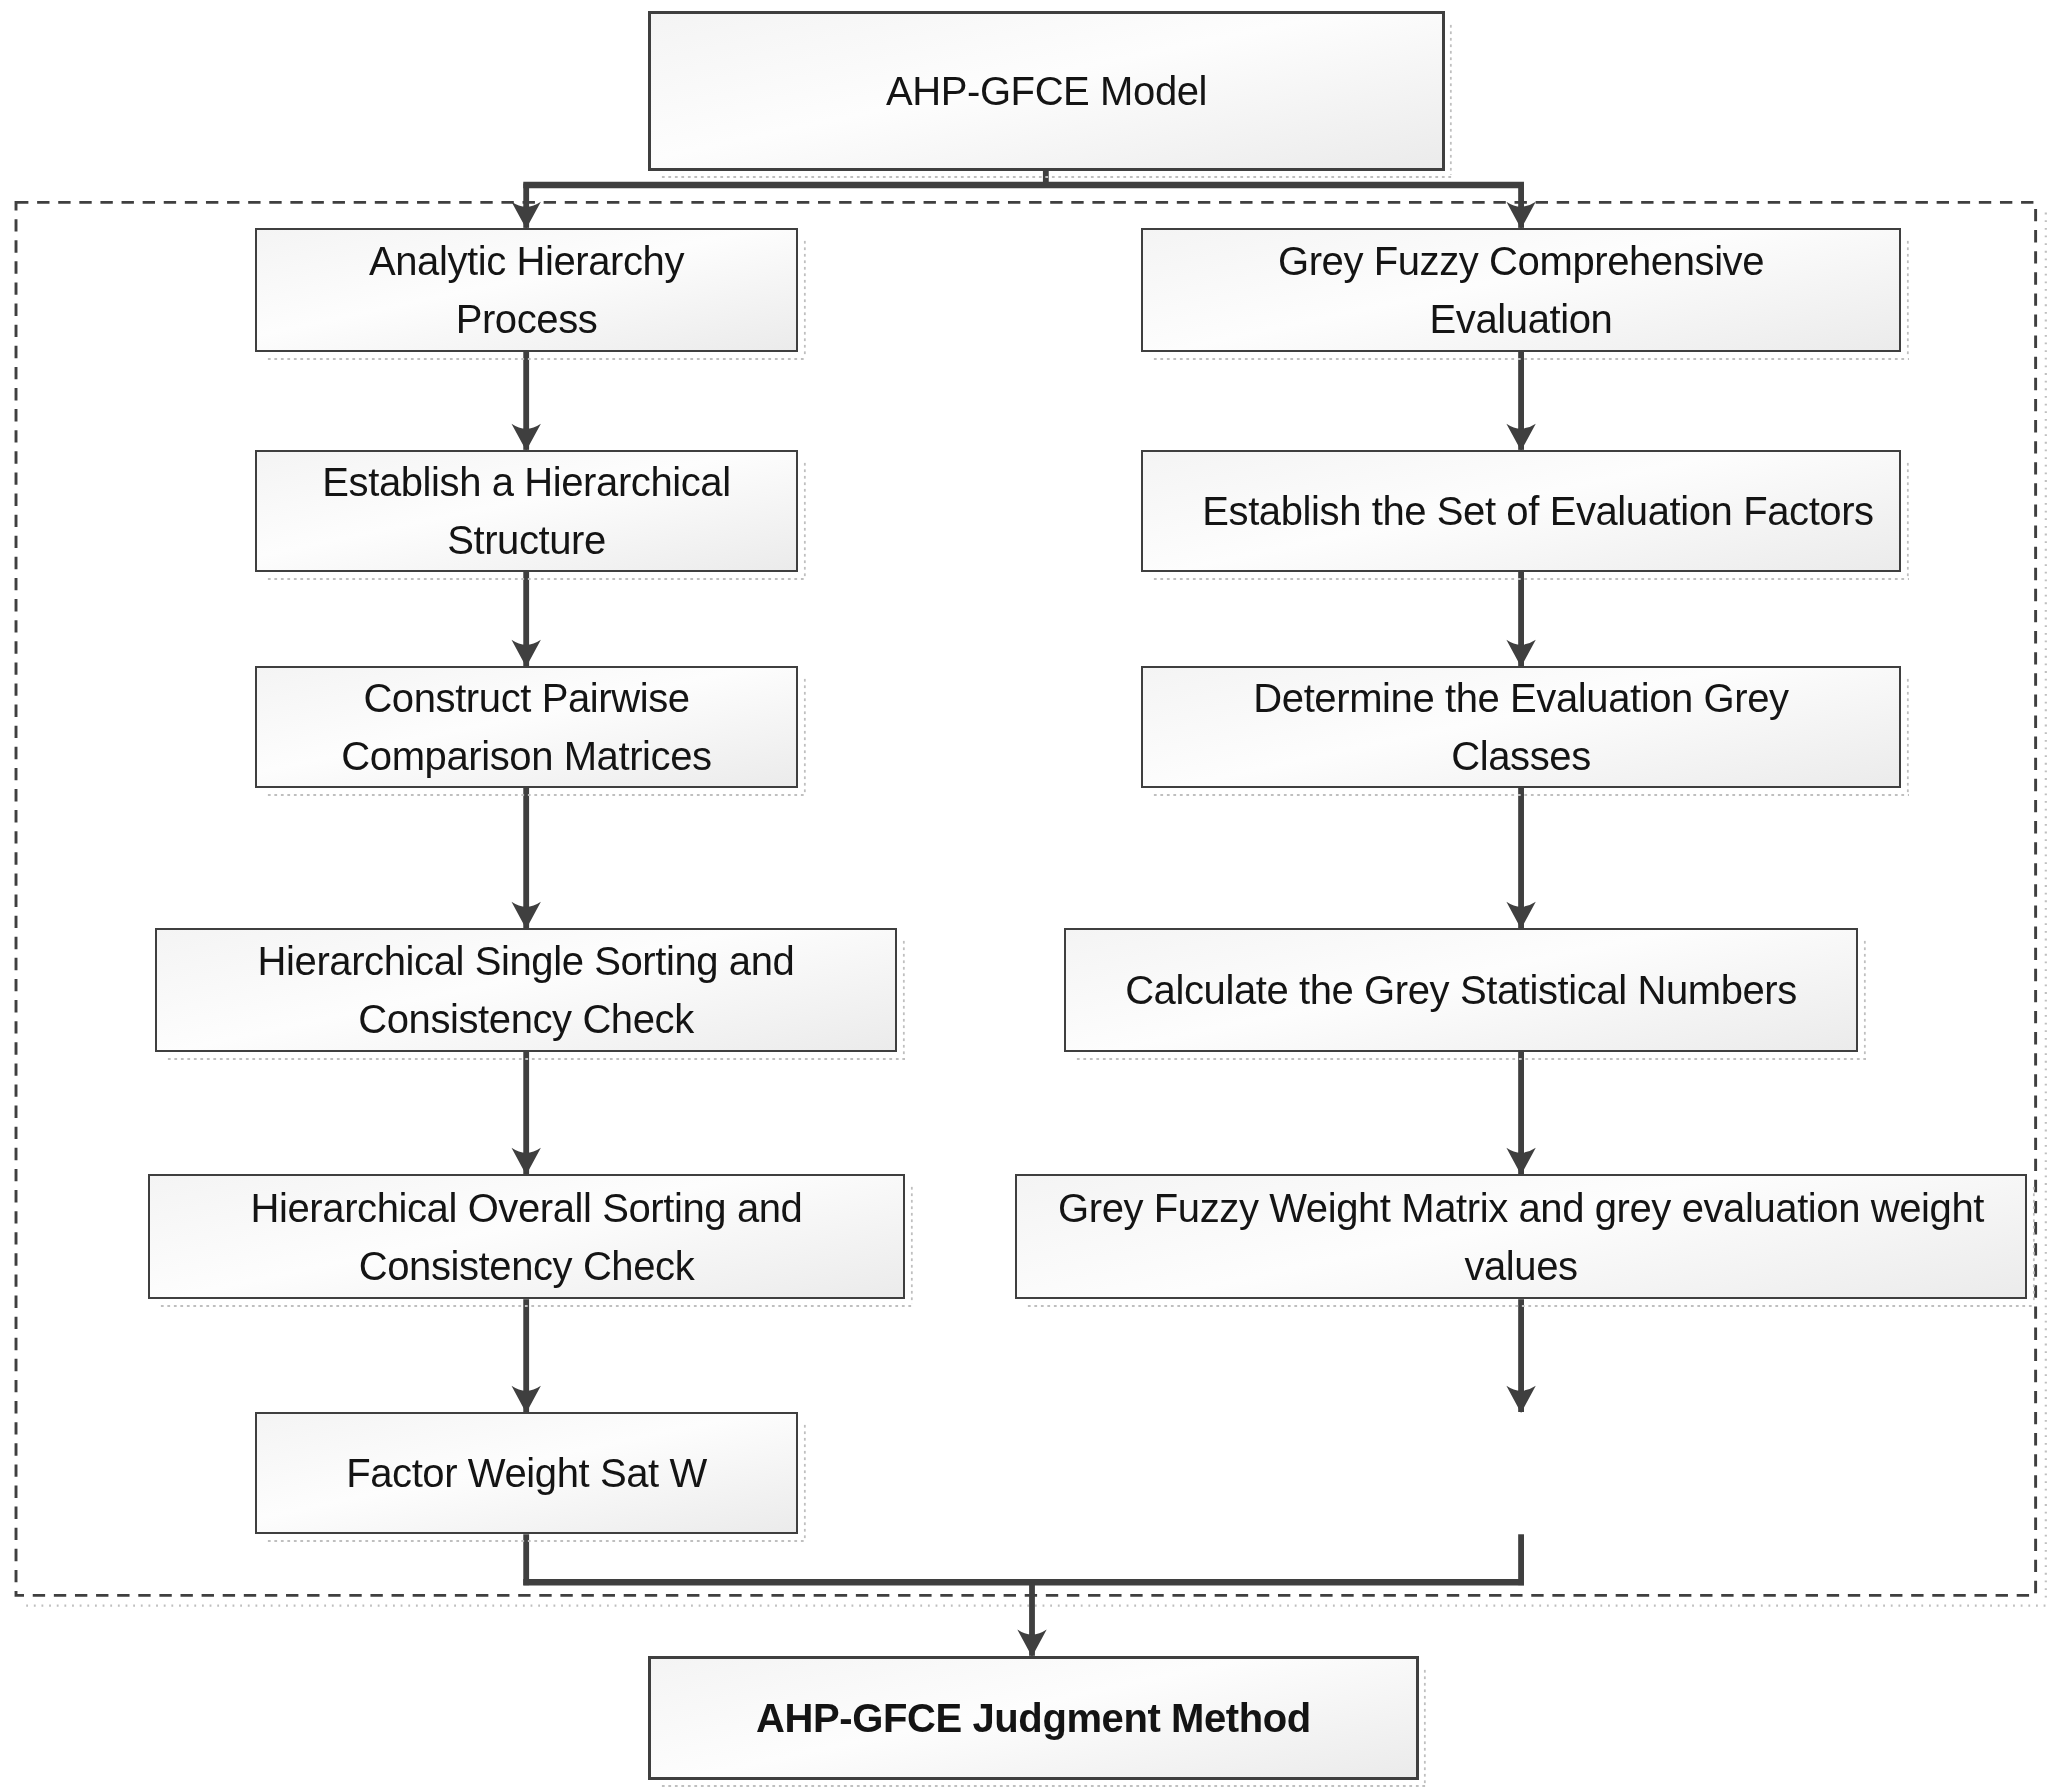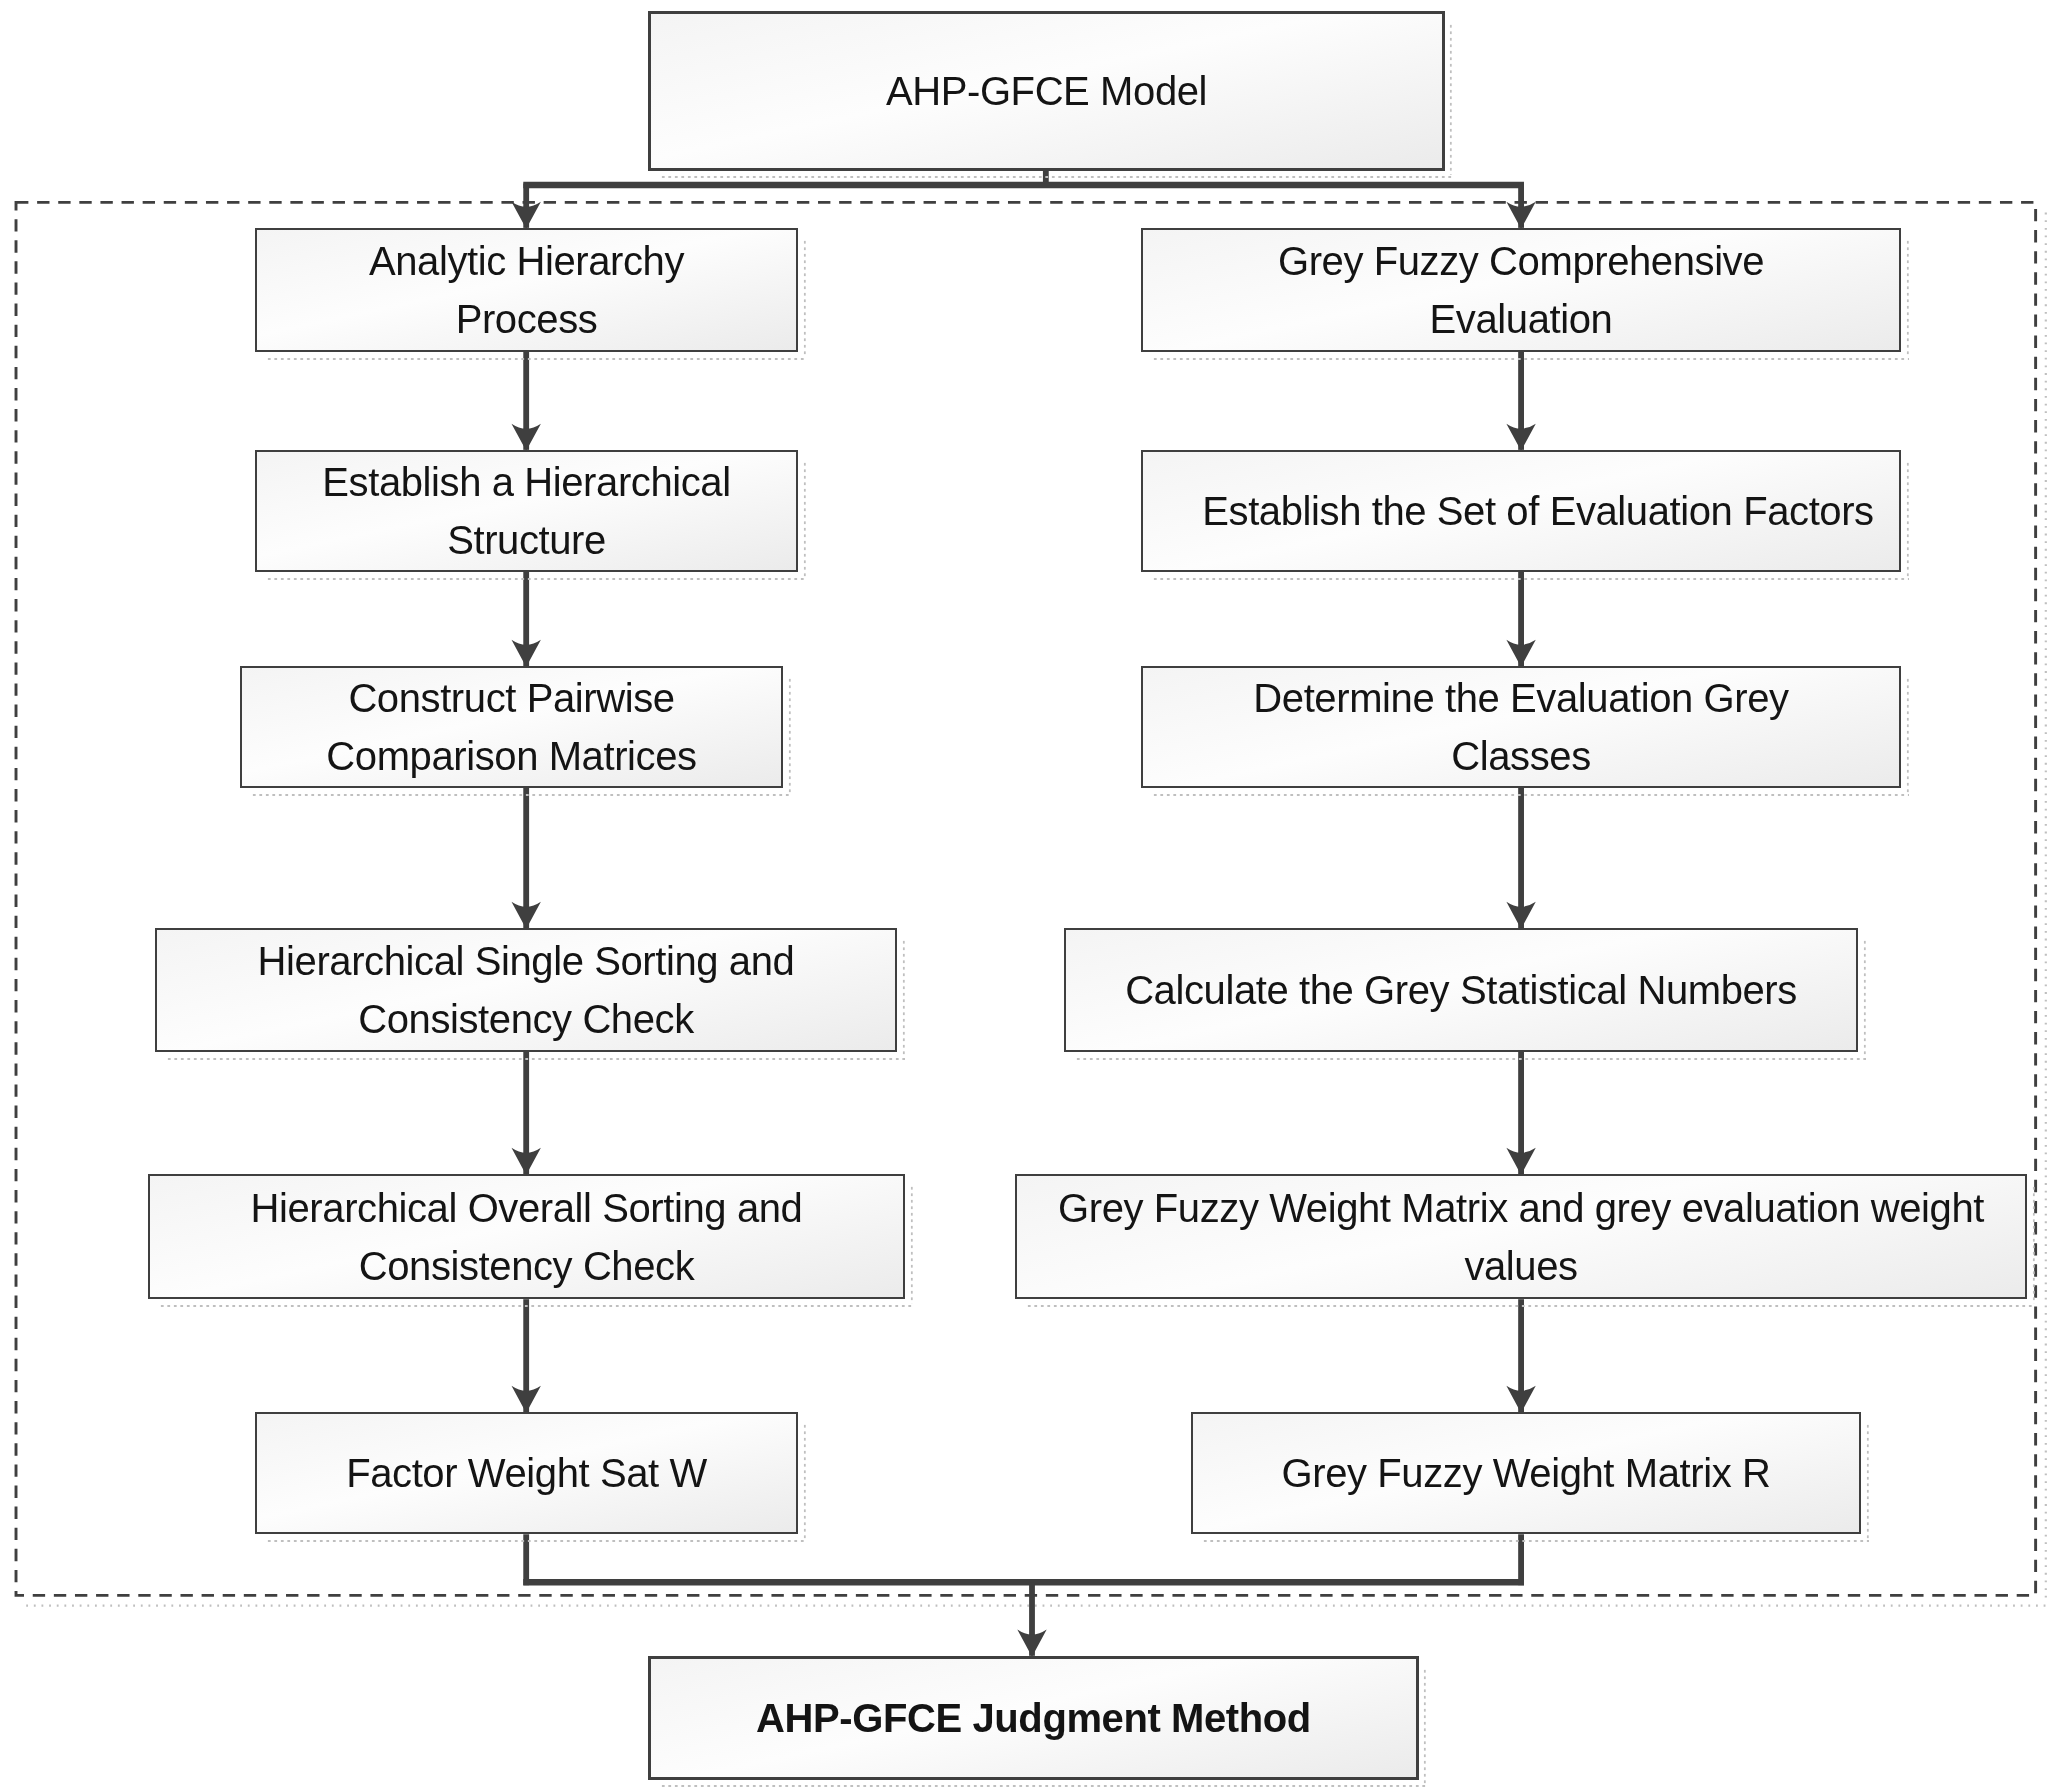--- a/index.html
+++ b/index.html
@@ -32,21 +32,21 @@
     background-image:radial-gradient(circle,var(--shadow,#bfbfbf) 1.2px,transparent 1.3px);
     background-size:3.6px 6.5px;background-repeat:repeat-y;pointer-events:none;
   }
   .txt{display:block;}
 
   .n-top{left:648px;top:11px;width:797px;height:160px;border-width:3.6px;}
   .n-bot{left:648px;top:1656px;width:771px;height:124px;border-width:3.6px;font-weight:bold;}
 
   .n-l1{left:255px;top:228px;width:543px;height:124px;}
   .n-l2{left:255px;top:450px;width:543px;height:122px;}
-  .n-l3{left:240px;top:666px;width:543px;height:122px;}
+  .n-l3{left:255px;top:666px;width:543px;height:122px;}
   .n-l4{left:155px;top:928px;width:742px;height:124px;}
   .n-l5{left:148px;top:1174px;width:757px;height:125px;}
   .n-l6{left:255px;top:1412px;width:543px;height:122px;}
 
   .n-r1{left:1141px;top:228px;width:760px;height:124px;}
   .n-r2{left:1141px;top:450px;width:760px;height:122px;padding-left:34px;}
   .n-r3{left:1141px;top:666px;width:760px;height:122px;}
   .n-r4{left:1064px;top:928px;width:794px;height:124px;}
   .n-r5{left:1015px;top:1174px;width:1012px;height:125px;}
   .n-r6{left:1191px;top:1412px;width:670px;height:122px;}
@@ -130,22 +130,19 @@
   </div>
   <div class="node n-r3">
     <span class="txt">Determine the Evaluation Grey Classes</span>
   </div>
   <div class="node n-r4">
     <span class="txt">Calculate the Grey Statistical Numbers</span>
   </div>
   <div class="node n-r5">
     <span class="txt">Grey Fuzzy Weight Matrix and grey evaluation weight values</span>
   </div>
-  <div class="node n-r6">
-    <span class="txt">Grey Fuzzy Weight Matrix R</span>
-  </div>
 
   <div class="node n-bot">
     <span class="txt">AHP-GFCE  Judgment Method</span>
   </div>
 
 </div>
 
 
 </body></html>

